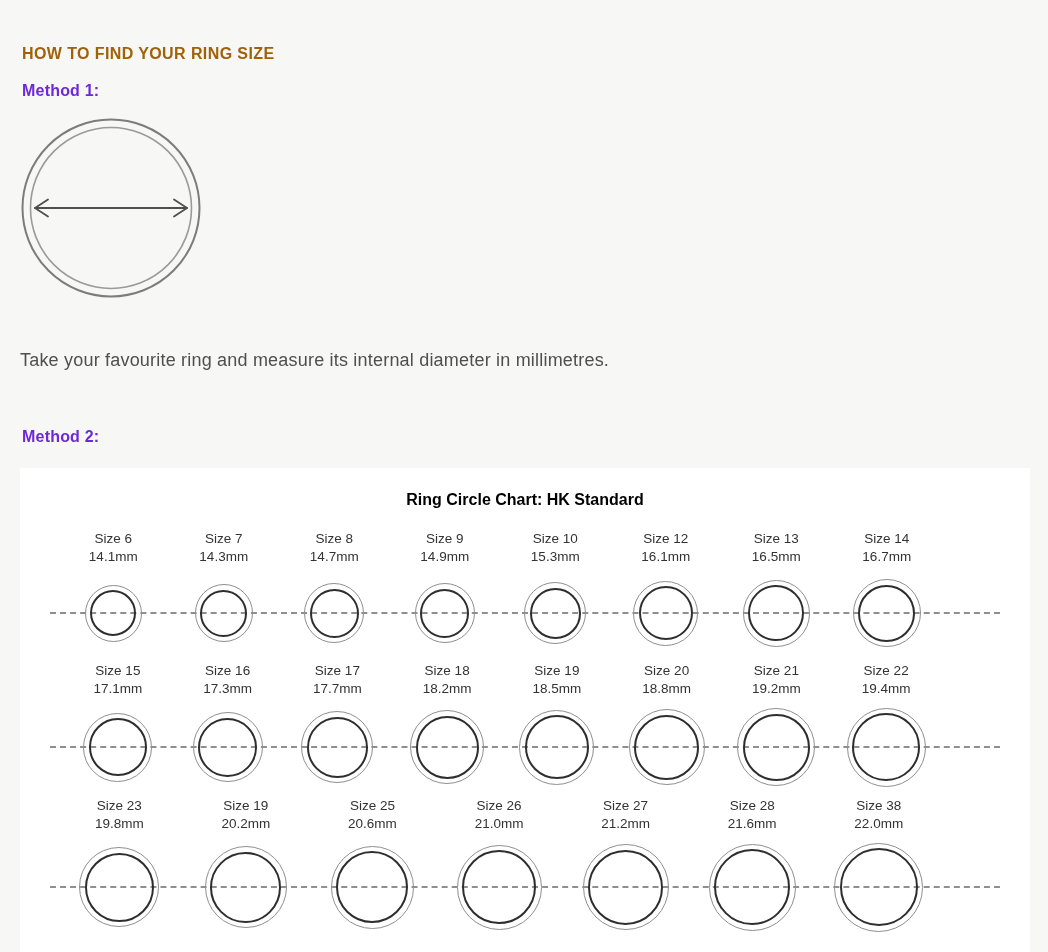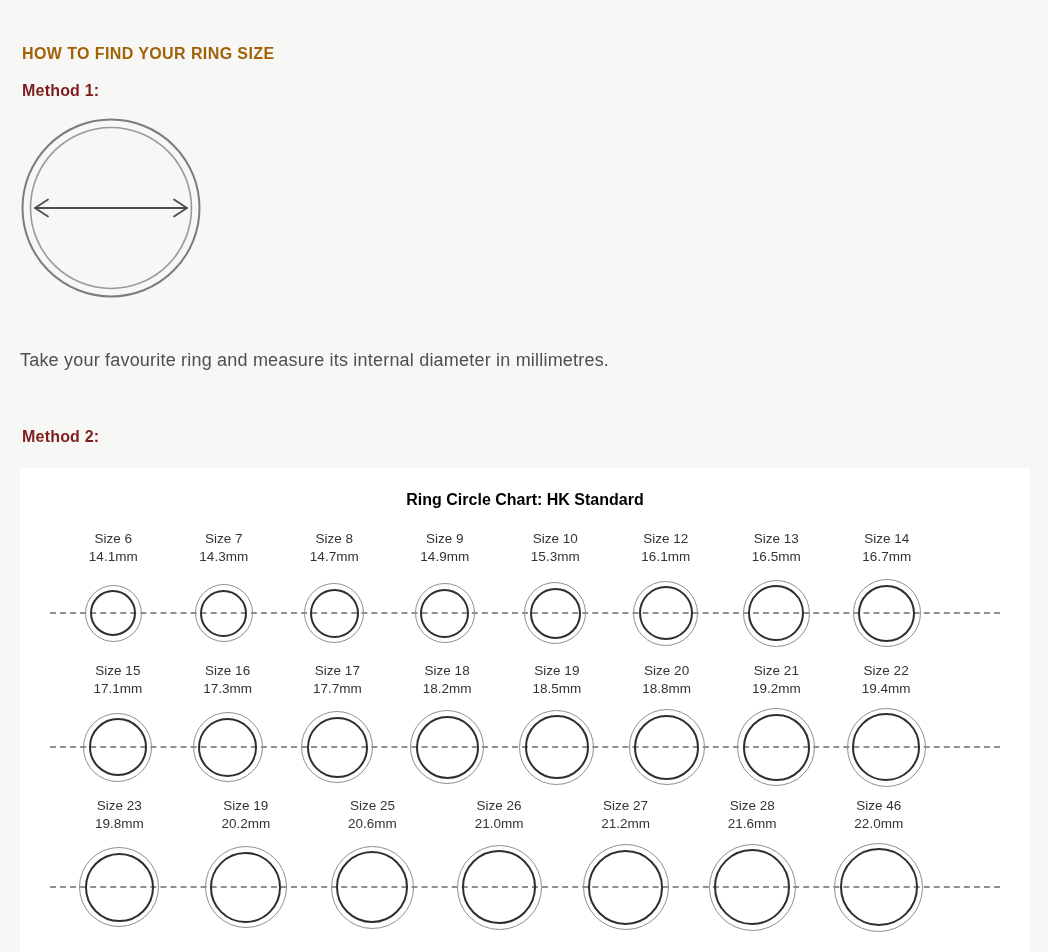--- a/index.html
+++ b/index.html
@@ -11,21 +11,21 @@
     overflow:hidden;
   }
   .page{position:relative;width:1048px;height:952px;}
 
   .page-title{
     position:absolute;left:22px;top:34px;
     font-size:16px;font-weight:bold;letter-spacing:.4px;
     color:#a16207;
   }
   .method-label{
-    font-size:16px;font-weight:bold;color:#7f1d1d;letter-spacing:.2px;
+    font-size:16px;font-weight:bold;color:#6d28d9;letter-spacing:.2px;
   }
   #method1-label{position:absolute;left:22px;top:82px;}
   #method2-label{position:absolute;left:22px;top:428px;}
 
   .ring-illustration{position:absolute;left:20px;top:115px;width:182px;height:187px;}
 
   .method1-caption{
     position:absolute;left:20px;top:332px;
     font-size:18px;color:#4f4f4f;letter-spacing:.2px;
   }
@@ -339,21 +339,21 @@
             <div class="ring-mm">21.6mm</div>
           </div>
           <div class="ring-holder" style="height: 104px;">
             <div class="ring-outer" style="width: 87px; height: 87px;">
               <div class="ring-inner" style="width: 76px; height: 76px;"></div>
             </div>
           </div>
         </div>
         <div class="ring-cell">
           <div class="ring-labels">
-            <div class="ring-size">Size 46</div>
+            <div class="ring-size">Size 38</div>
             <div class="ring-mm">22.0mm</div>
           </div>
           <div class="ring-holder" style="height: 104px;">
             <div class="ring-outer" style="width: 89px; height: 89px;">
               <div class="ring-inner" style="width: 78px; height: 78px;"></div>
             </div>
           </div>
         </div>
       </div>
     </div>

